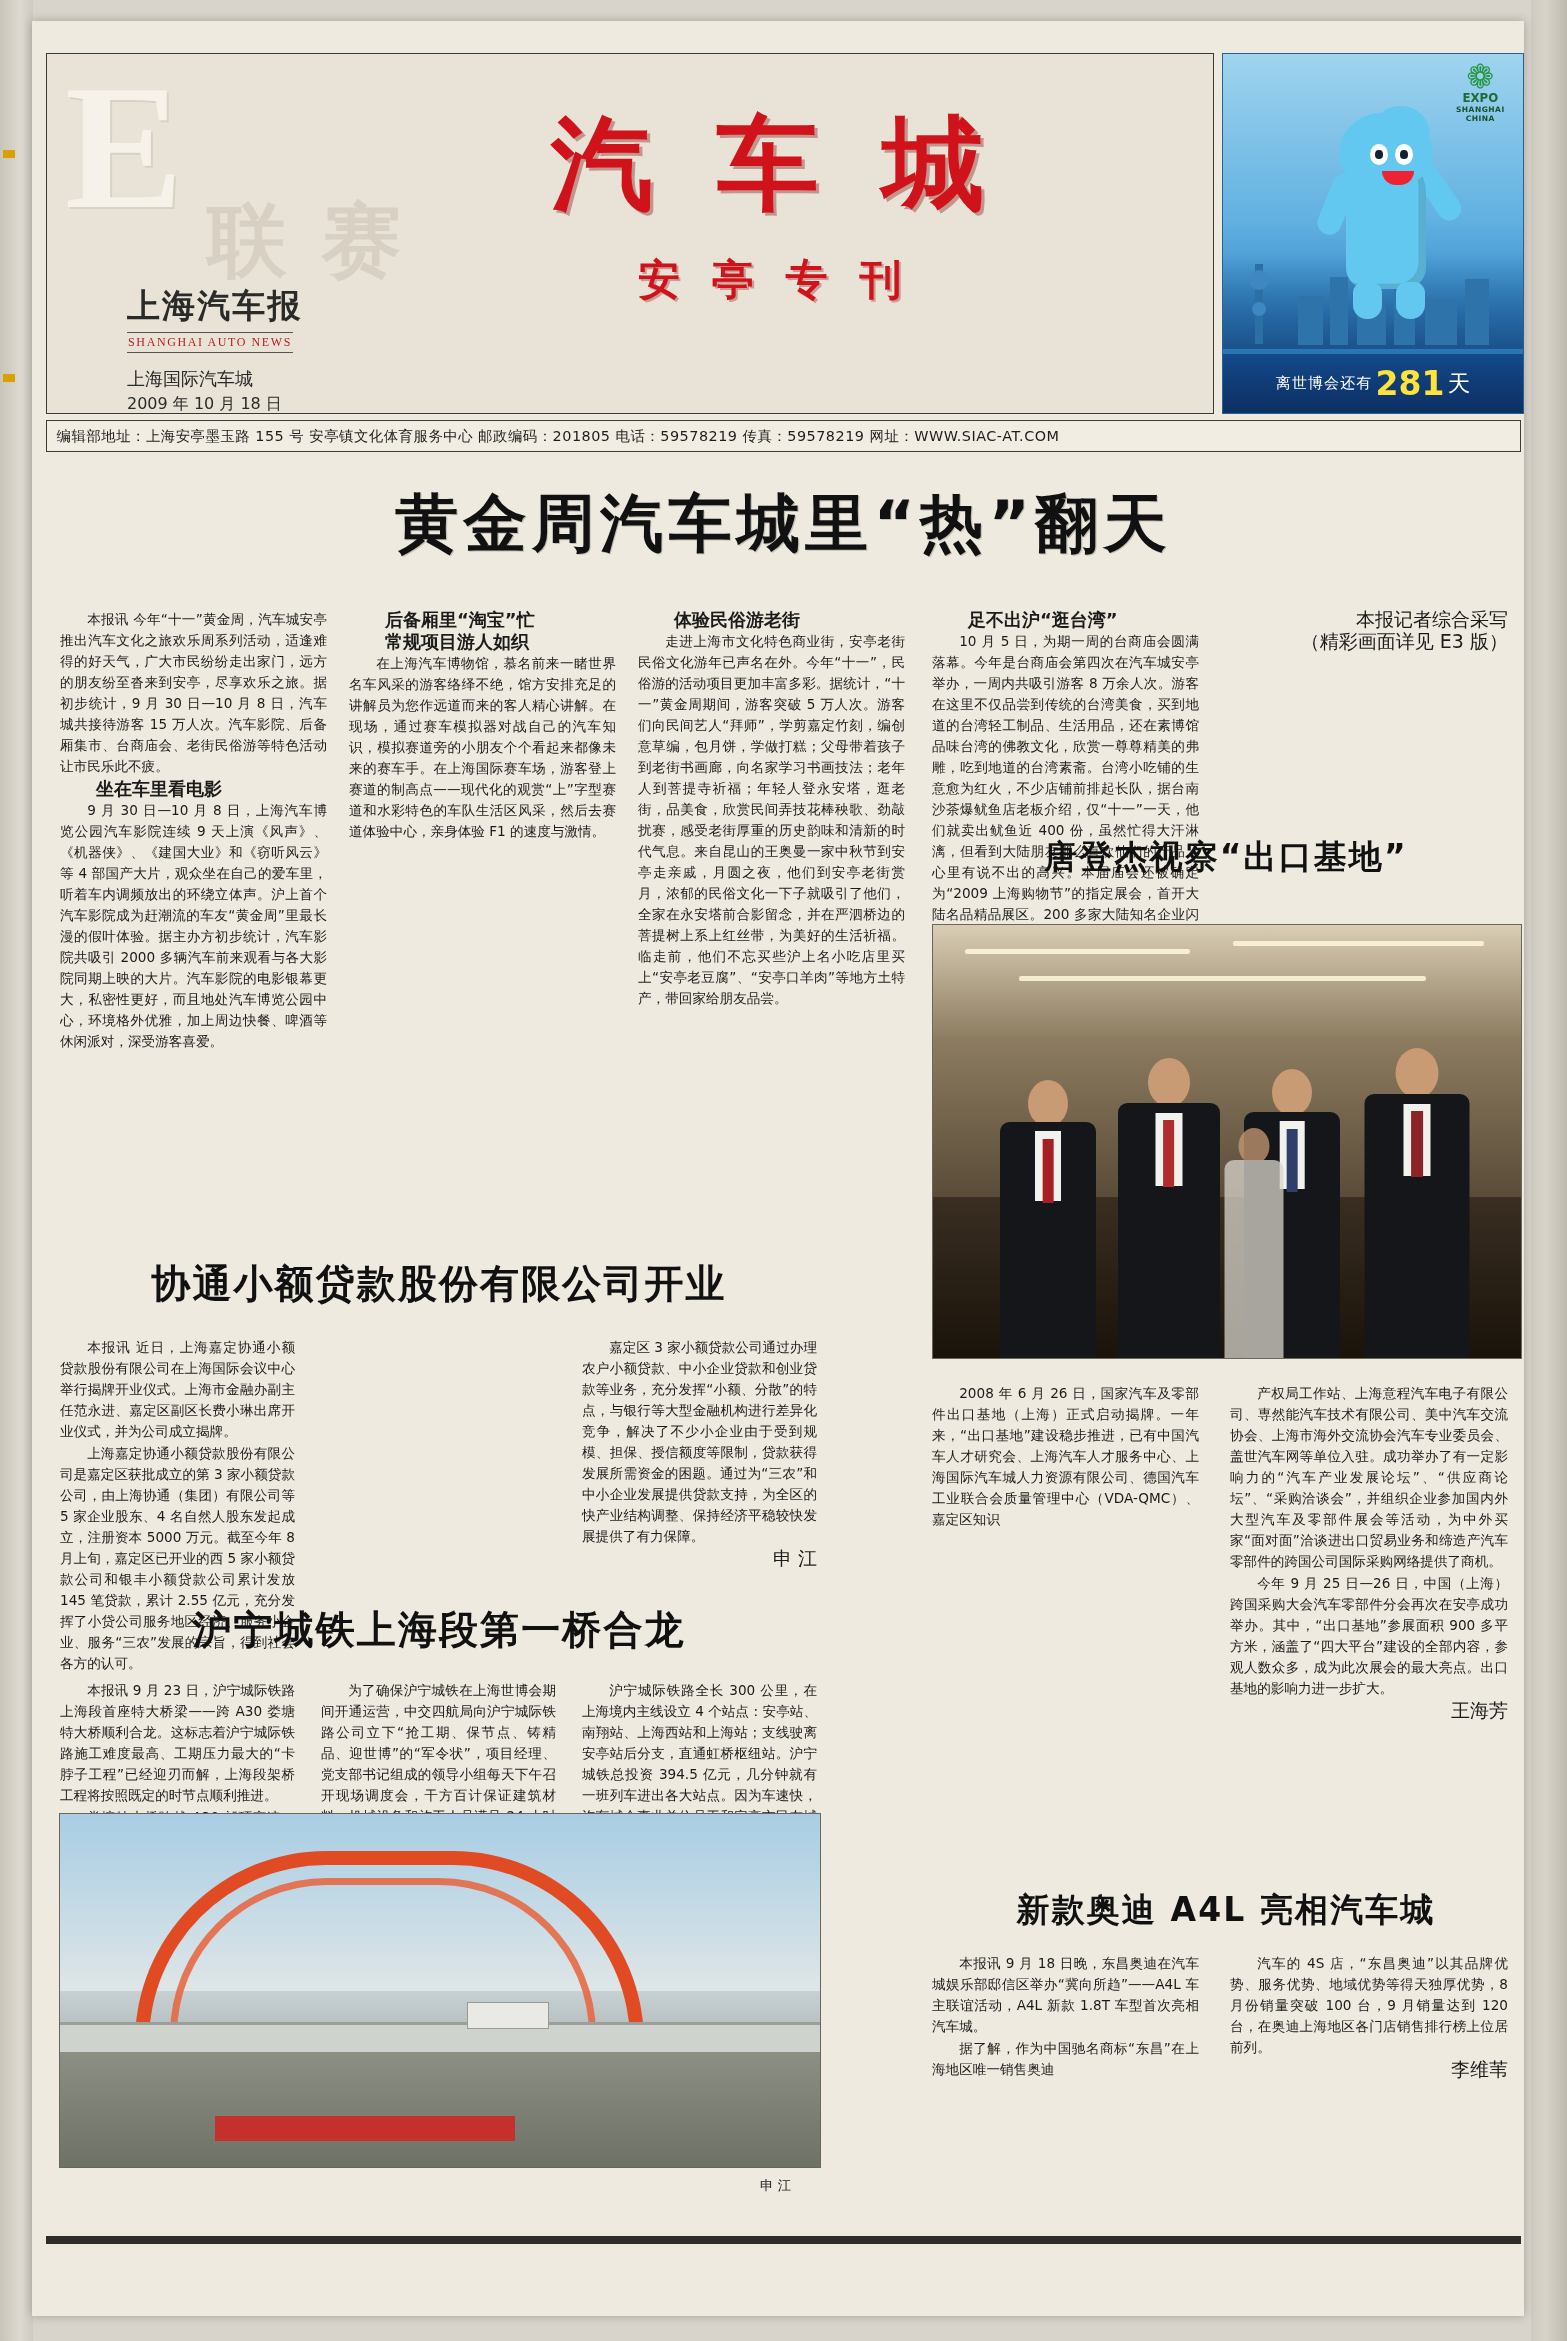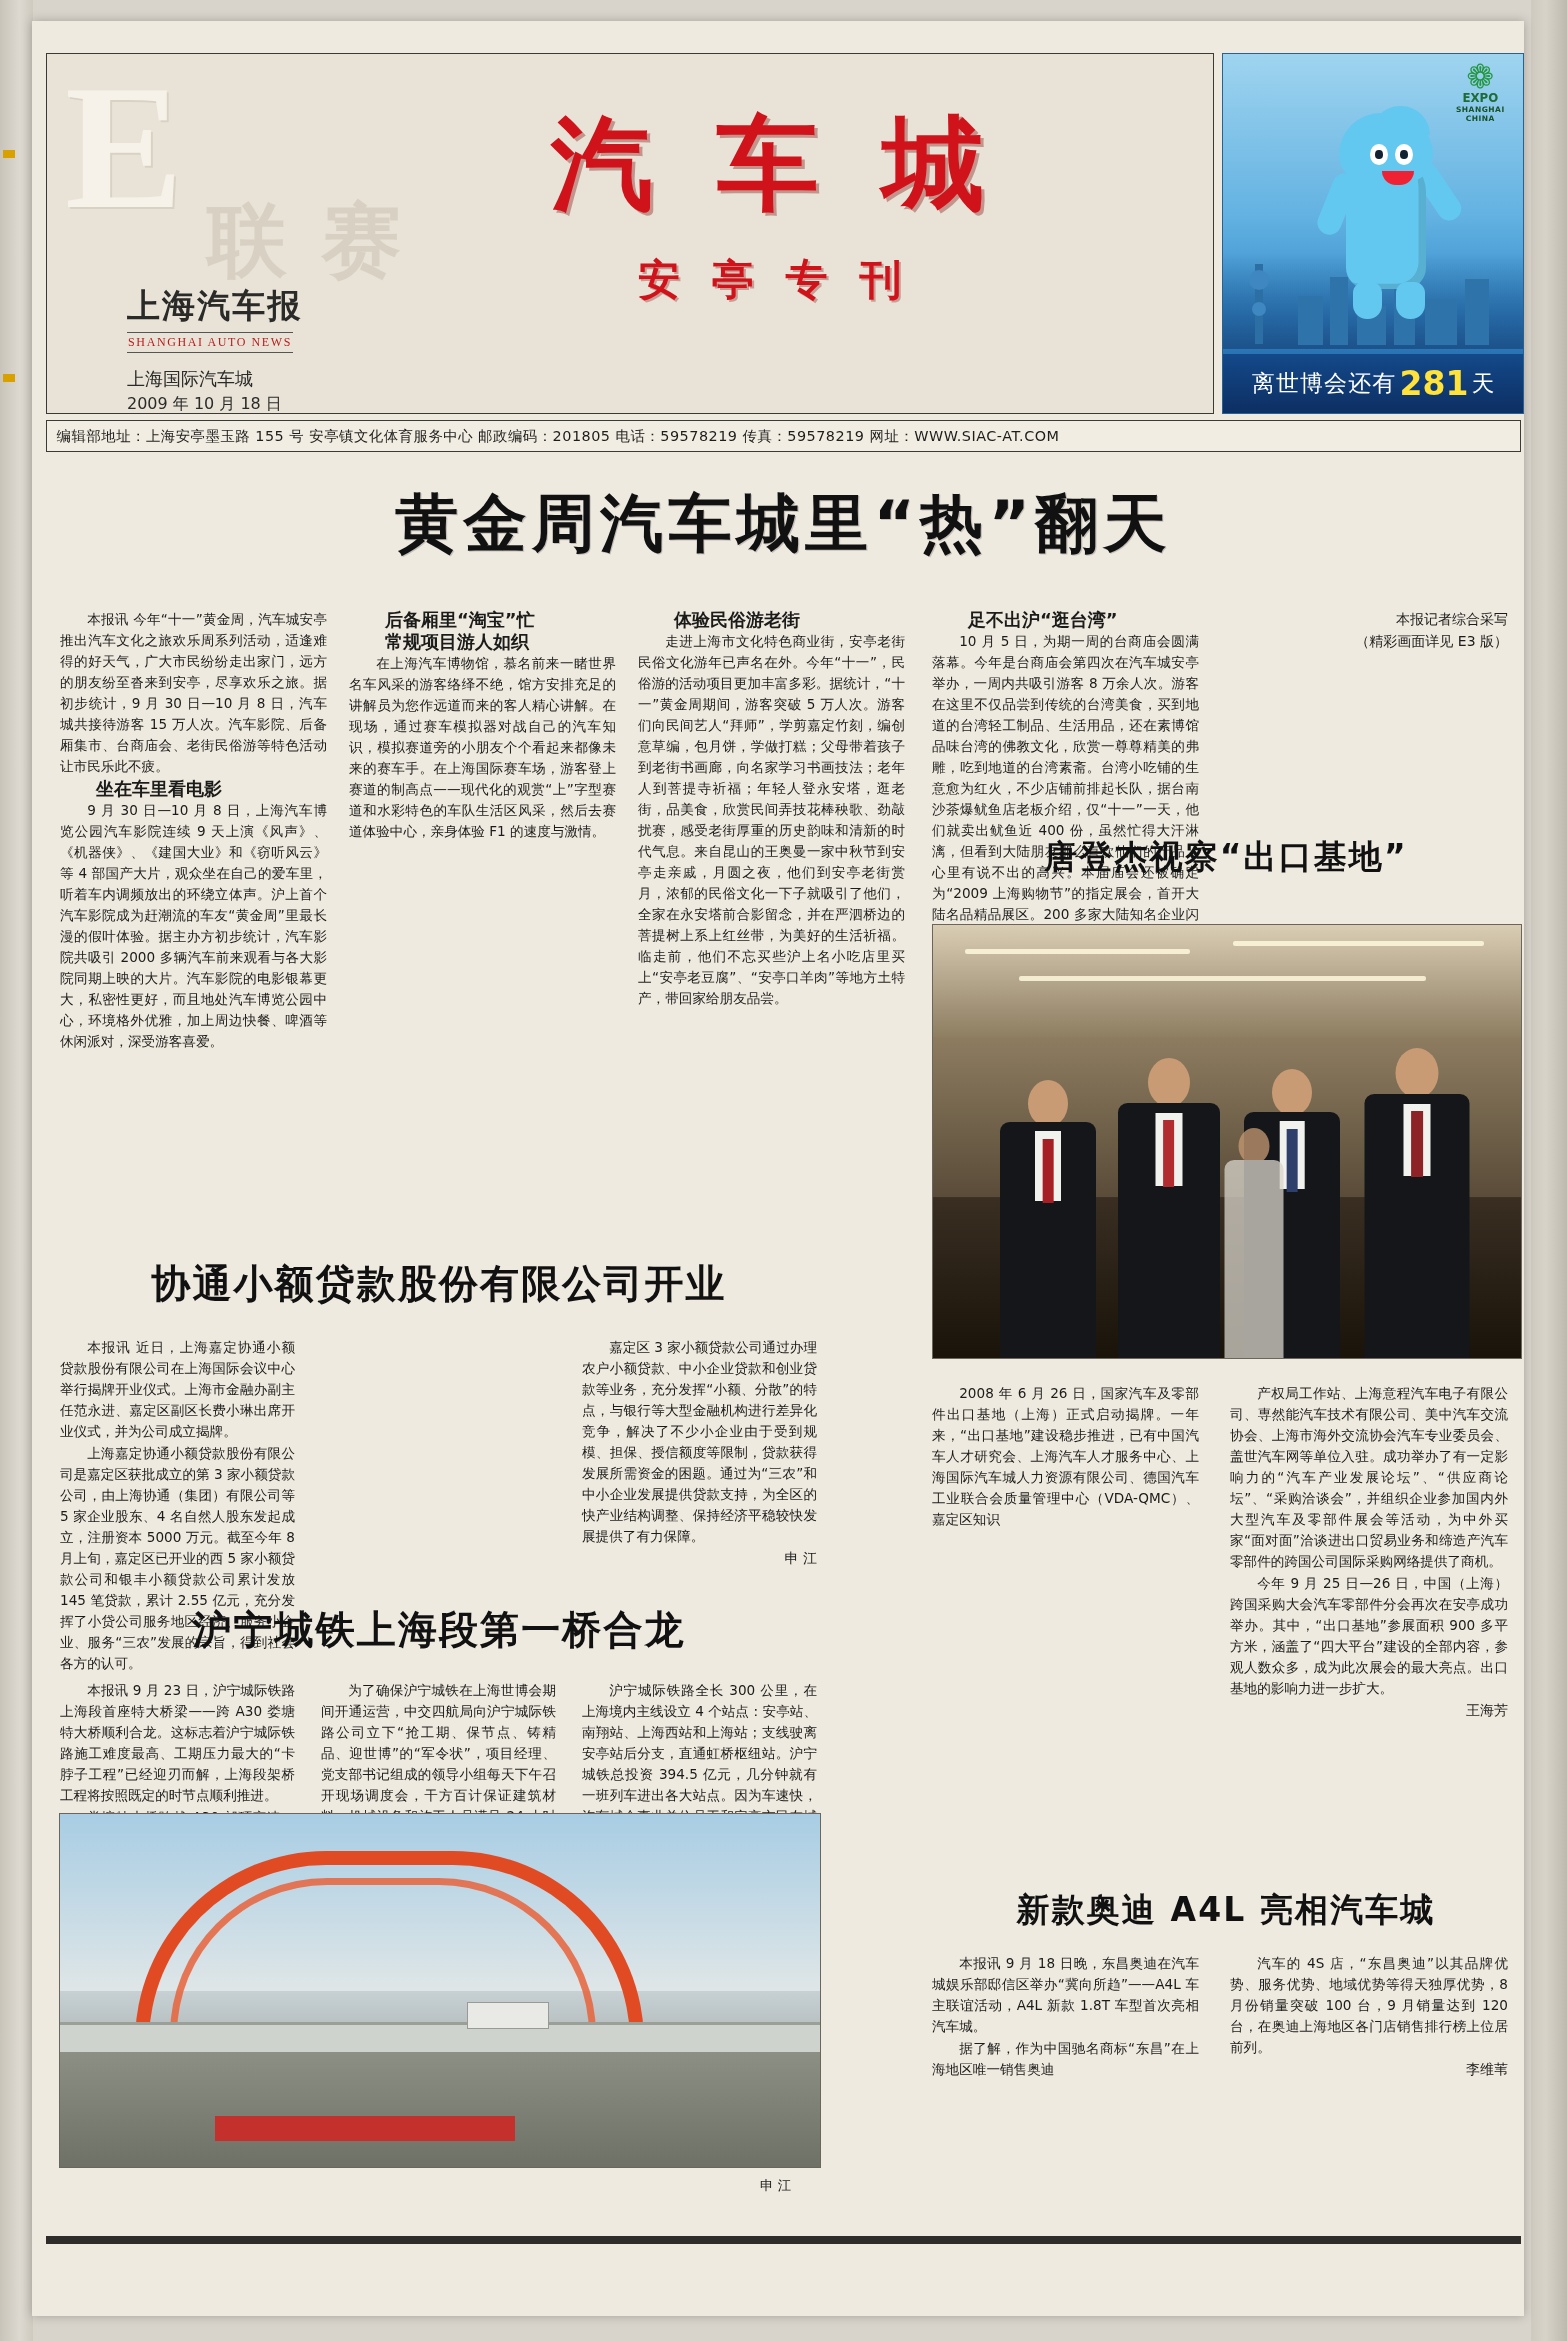--- a/index.html
+++ b/index.html
@@ -172,21 +172,21 @@
   .expo-city .tower { position:absolute; left: 32px; bottom: 5.3px; width: 7.5px; height: 80px; background:#2b6fa5;}
   .expo-city .ball1 { position:absolute; left: 26px; bottom: 59px; width: 20.3px; height: 20.3px; border-radius:50%; background:#3f87c0;}
   .expo-city .ball2 { position:absolute; left: 29px; bottom: 33px; width: 14px; height: 14px; border-radius:50%; background:#3f87c0;}
   .expo-city .bldg { position:absolute; bottom: 4.3px; background:#2e74ab; }
   .expo-countdown {
     position: absolute; left: 0; bottom: 0; width: 100%; height: 59px;
     background: linear-gradient(180deg,#13498a,#0d2f63);
     color: #fff; display: flex; align-items: center; justify-content: center;
     font-family: "DejaVu Sans", sans-serif;
   }
-  .expo-countdown .txt { font-size: 23px; letter-spacing: 1.1px;}
+  .expo-countdown .txt { font-size: 15px; letter-spacing: 1.1px;}
   .expo-countdown .num { font-size: 33px; font-weight: 700; color: #ffe23a; padding: 0 3.2px;}
   .expo-countdown .unit { font-size: 22.5px;}
   
   .contact-bar {
     position: absolute;
     left: 46px; top: 420px;
     width: 1475px; height: 32px;
     border: 1.6px solid #3b3a36;
     background: #f2ede3;
     display: flex; align-items: center;
@@ -219,21 +219,21 @@
     color: #1b1b19;
     text-align: justify;
   }
   .col p { margin: 0 0 1.1px 0; text-indent: 2em; }
   .subhead {
     font-weight: 700;
     text-indent: 0;
     margin: 4.3px 0 1.1px 0;
     font-size: 18px;
   }
-  .byline-r { text-align: right; text-indent: 0; margin-top: 5.3px; font-size: 14px;}
+  .byline-r { text-align: right; text-indent: 0; margin-top: 5.3px; font-size: 19px;}
   
   .sec-head {
     position: absolute;
     font-weight: 700;
     color: #111;
     font-family: "DejaVu Sans", sans-serif;
     letter-spacing: 2.1px;
     text-align: center;
   }
   

